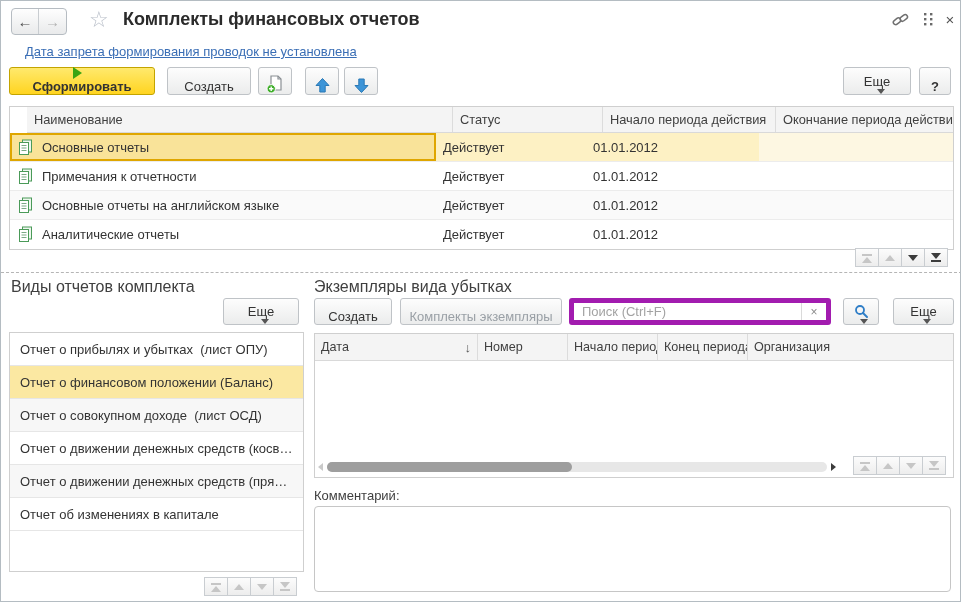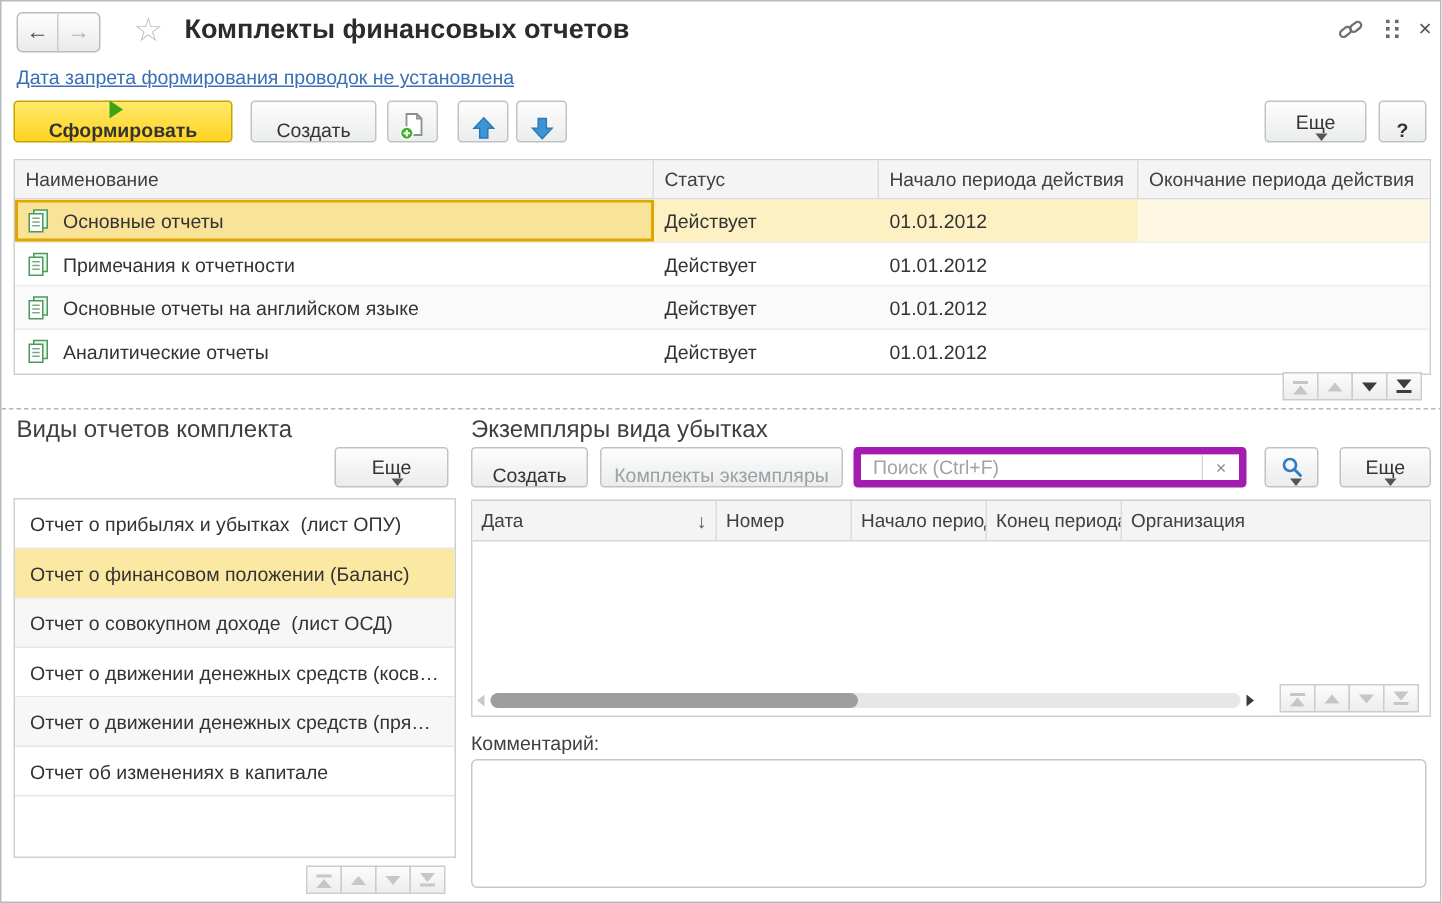--- a/index.html
+++ b/index.html
@@ -13,37 +13,37 @@
   .nav-btn.back { color:#4d4d4d; border-right:1px solid #c9cdd1; }
   .nav-btn.fwd { color:#b3b3b3; }
   .star { position:absolute; left:88px; top:6px; font-size:22px; color:#b9bfc9; }
   .page-title { position:absolute; left:122px; top:8px; font-size:18px; font-weight:bold; color:#2b2b2b; }
   .title-icon-btn { position:absolute; top:8px; width:22px; height:20px; border:none; background:transparent; display:flex; align-items:center; justify-content:center; cursor:pointer; color:#666; font-size:16px; }
   .ti-link { left:888px; }
   .ti-menu { left:916px; }
   .ti-close { left:938px; font-size:15px; color:#555; }
 
   
-  .restriction-link { position:absolute; left:10px; top:43px; color:#3a6eb5; text-decoration:underline; cursor:pointer; }
+  .restriction-link { position:absolute; left:24px; top:43px; color:#3a6eb5; text-decoration:underline; cursor:pointer; }
 
   
   .btn { position:absolute; height:28px; border:1px solid #bfc3c7; border-radius:3px; background:linear-gradient(#fdfdfd,#ebecec); color:#333; font-family:inherit; font-size:13px; display:flex; align-items:center; justify-content:flex-end; cursor:pointer;flex-direction:column; }
   .btn .caret { width:0; height:0; border-left:4px solid transparent; border-right:4px solid transparent; border-top:5px solid #555; margin-left:7px; }
   .btn-generate { left:8px; top:66px; width:146px; background:linear-gradient(#ffe96d,#ffd420); border:1px solid #c3a400; font-weight:bold; }
   .play-tri { width:0; height:0; border-top:6px solid transparent; border-bottom:6px solid transparent; border-left:9px solid #3aa413; margin-right:9px; }
   .btn-create-main { left:166px; top:66px; width:84px; }
   .btn-copy { left:257px; top:66px; width:34px; }
   .btn-up { left:304px; top:66px; width:34px; }
   .btn-down { left:343px; top:66px; width:34px; }
   .btn-more-main { left:842px; top:66px; width:68px; }
   .btn-help { left:918px; top:66px; width:32px; font-weight:bold; }
 
   
   .main-table { position:absolute; left:8px; top:105px; width:945px; border:1px solid #cfcfcf; background:#fff; }
-  .t-header { display:flex; height:26px; background:#f4f4f4; border-bottom:1px solid #d9d9d9; }
+  .t-header { display:flex; height:26px; background:#f4f4f4; border-bottom:1px solid #d9d9d9;margin-left:17px; }
   .t-hcell { display:flex; align-items:center; padding:0 7px; font-size:12.8px; color:#404040; border-right:1px solid #dcdcdc; overflow:hidden; white-space:nowrap; }
   .t-hcell:last-child { border-right:none; }
   .t-row { display:flex; height:29px; border-bottom:1px solid #ececec; cursor:pointer; }
   .t-row:last-child { border-bottom:none; }
   .t-cell { display:flex; align-items:center; padding:0 7px; overflow:hidden; white-space:nowrap; }
   .c1 { width:426px; } .c2 { width:150px; } .c3 { width:173px; } .c4 { flex:1; }
   .t-row.alt { background:#fafafa; }
   .t-row.selected .c1 { background:#f9e399; box-shadow:inset 0 0 0 2px #dfa600; }
   .t-row.selected .c2, .t-row.selected .c3 { background:#fdf1c4; }
   .t-row.selected .c4 { background:#fdf7e2; }

